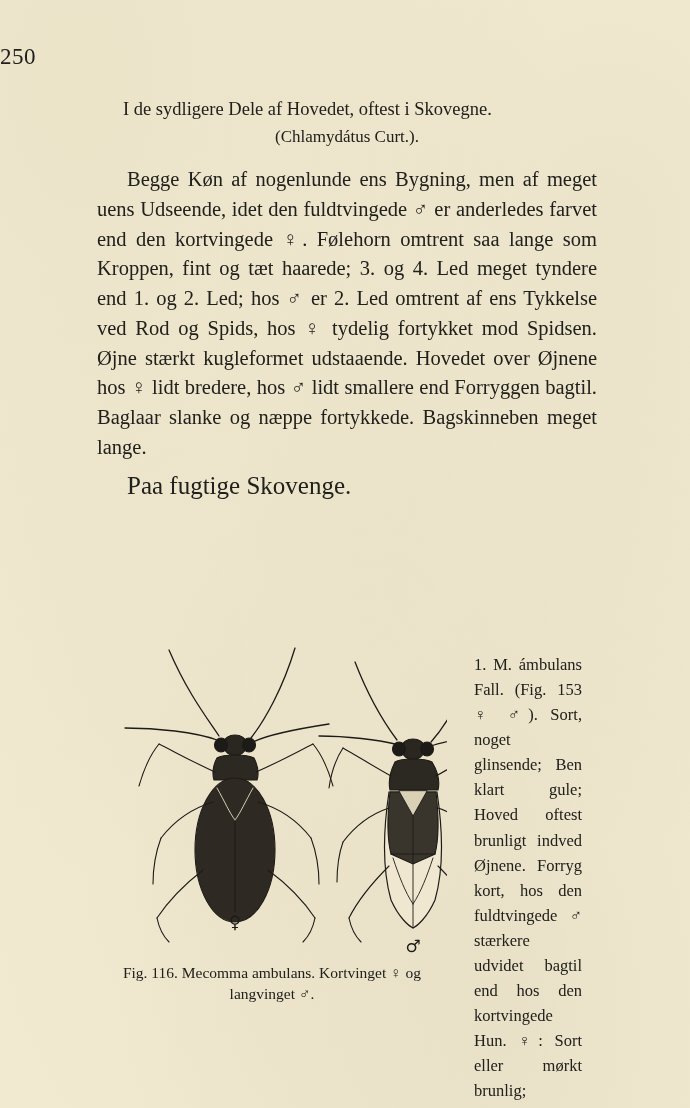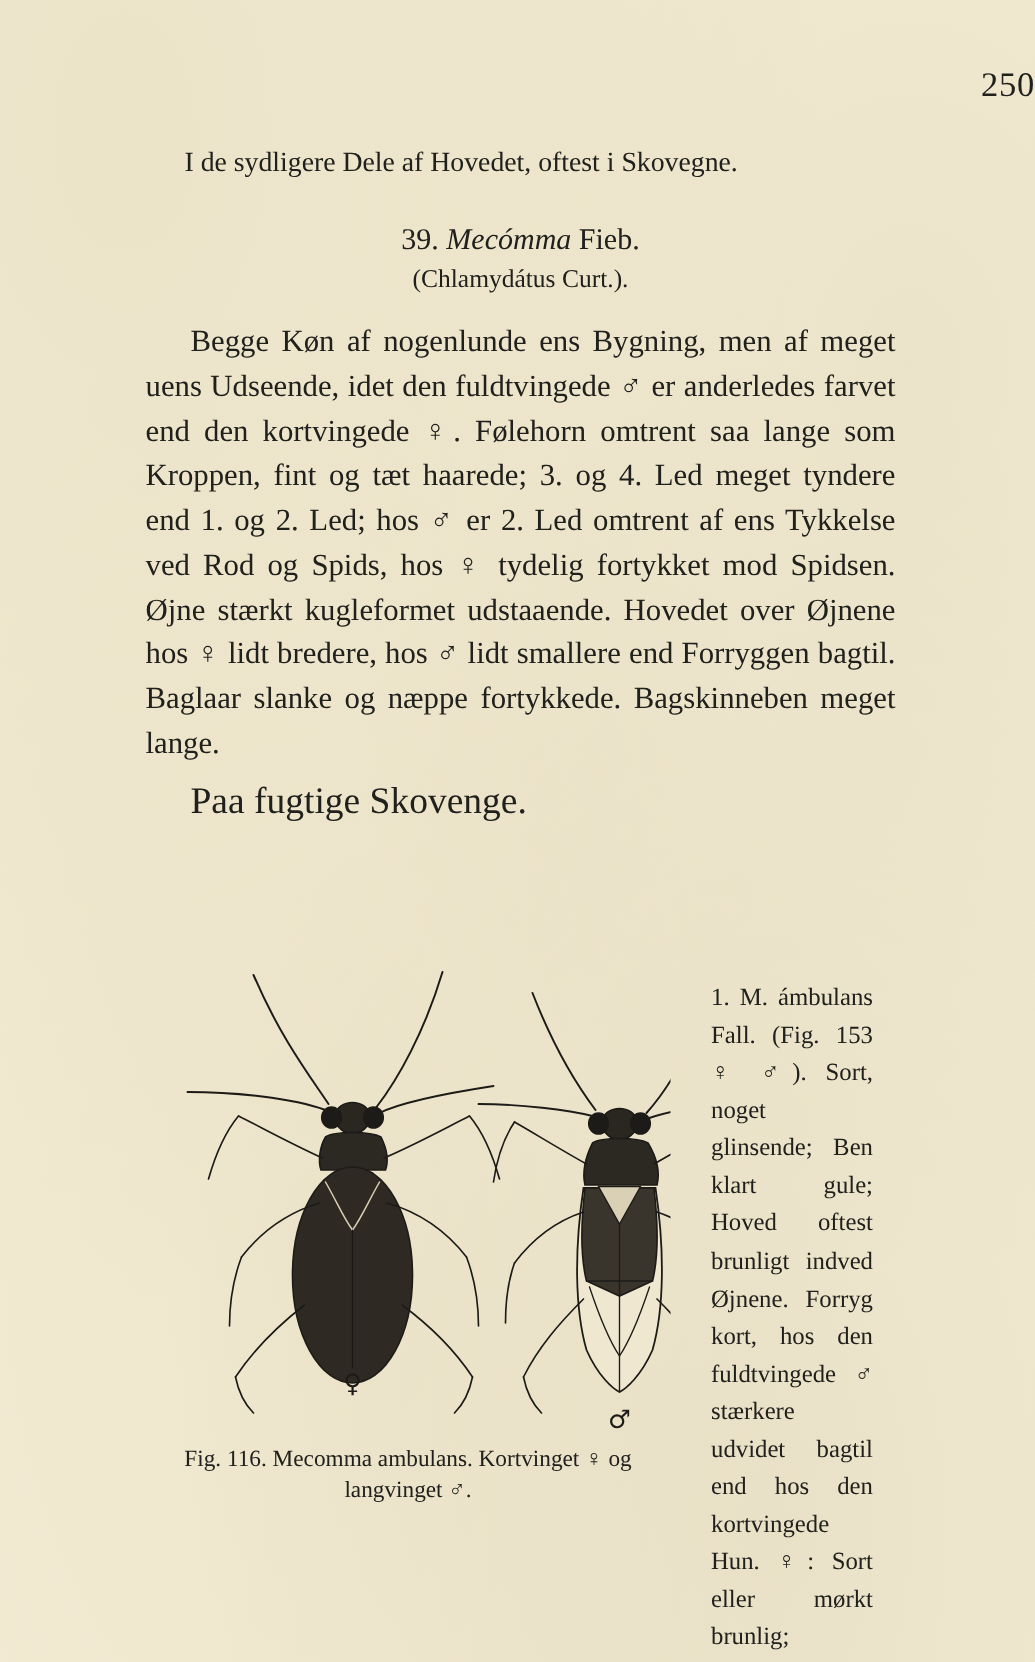--- a/index.html
+++ b/index.html
@@ -30,21 +30,21 @@
     position: absolute;
     left: 0; top: 0;
     width: 690px;
     height: 1108px;
   }
   .page-number {
     position: absolute;
     top: 44px;
     left: 0;
     width: 690px;
-    text-align: right;
+    text-align: left;
     font-size: 23px;
     letter-spacing: 0.5px;
   }
   .content {
     position: absolute;
     left: 97px;
     top: 96px;
     width: 500px;
   }
   .para {
@@ -127,25 +127,20 @@
 <div class="paper-grain"></div>
 
 <div class="page">
 
   <div class="page-number">250</div>
 
   <div class="content">
 
     <p class="para indent">I de sydligere Dele af Hovedet, oftest i Skovegne.</p>
 
-    <div class="section-head">
-      <span>39.</span>
-      <span class="genus">Mecómma</span>
-      <span>Fieb.</span>
-    </div>
     <div class="section-sub">(Chlamydátus Curt.).</div>
 
     <div class="body-block">
       <p class="first">Begge Køn af nogenlunde ens Bygning, men af meget uens Udseende, idet den fuldtvingede ♂ er anderledes farvet end den kortvingede ♀. Følehorn omtrent saa lange som Kroppen, fint og tæt haarede; 3. og 4. Led meget tyndere end 1. og 2. Led; hos ♂ er 2. Led omtrent af ens Tykkelse ved Rod og Spids, hos ♀ tydelig fortykket mod Spidsen. Øjne stærkt kugleformet udstaaende. Hovedet over Øjnene hos ♀ lidt bredere, hos ♂ lidt smallere end Forryggen bagtil. Baglaar slanke og næppe fortykkede. Bagskinneben meget lange.</p>
     </div>
 
     <div class="note-line">Paa fugtige Skovenge.</div>
   </div>
 
   <div class="figure-area">

